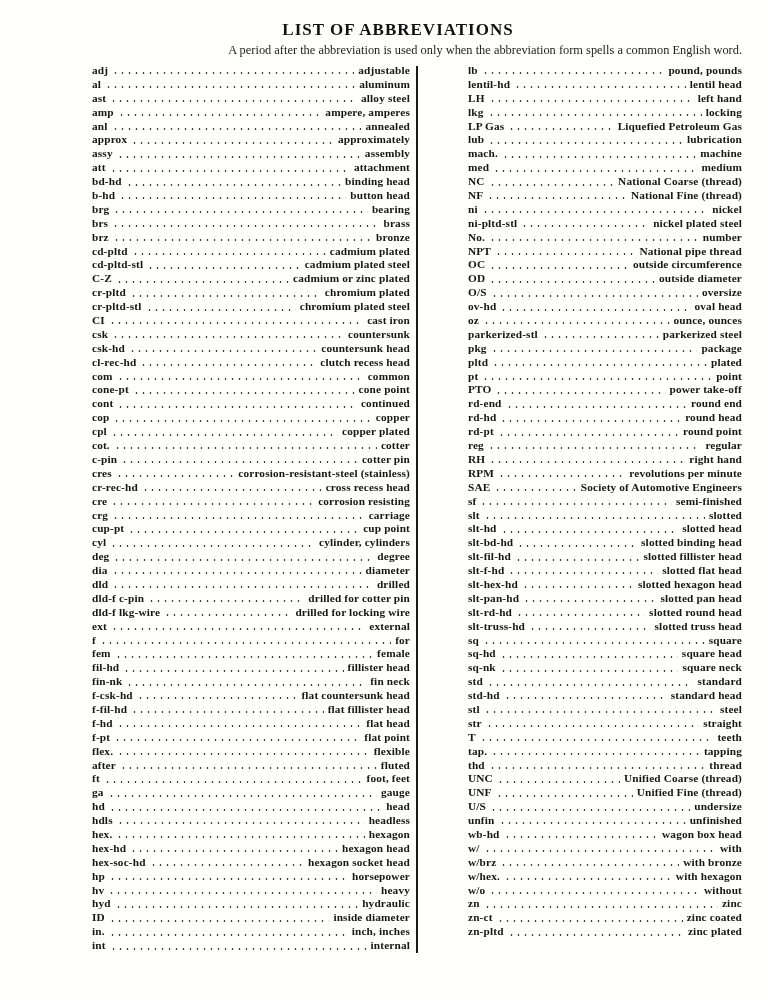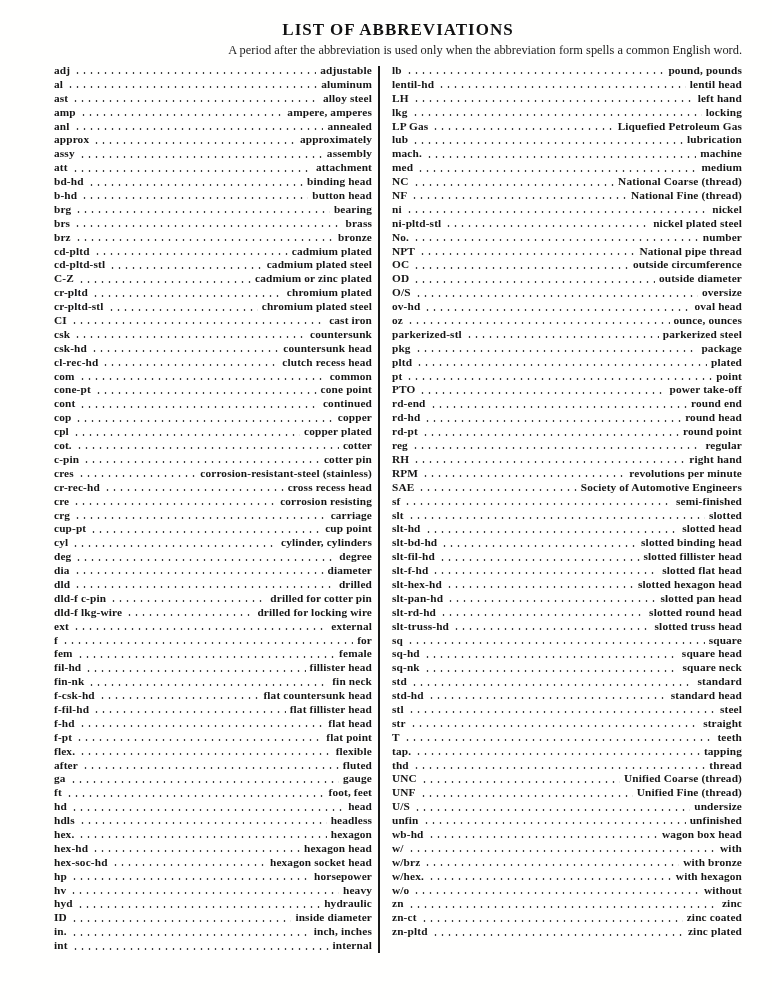--- a/index.html
+++ b/index.html
@@ -32,20 +32,21 @@
     font-size: 12.4px;
     font-weight: normal;
     color: #1c1c1c;
   }
   .columns {
     display: flex;
     align-items: stretch;
   }
   .col {
     display: block;
+    margin-left: 38px;
   }
   .col-left {
     width: 324px;
     padding-right: 6px;
     box-sizing: border-box;
   }
   .col-right {
     flex: 1;
     padding-left: 12px;
     box-sizing: border-box;
@@ -392,29 +393,29 @@
     <span class="meaning">flexible</span>
   </div>
 
   <div class="row">
     <span class="abbr">after</span>
     <span class="leader"></span>
     <span class="meaning">fluted</span>
   </div>
 
   <div class="row">
+    <span class="abbr">ft</span>
+    <span class="leader"></span>
+    <span class="meaning">foot, feet</span>
+  </div>
+
+  <div class="row">
     <span class="abbr">ga</span>
     <span class="leader"></span>
     <span class="meaning">gauge</span>
-  </div>
-
-  <div class="row">
-    <span class="abbr">ft</span>
-    <span class="leader"></span>
-    <span class="meaning">foot, feet</span>
   </div>
 
   <div class="row">
     <span class="abbr">hd</span>
     <span class="leader"></span>
     <span class="meaning">head</span>
   </div>
 
   <div class="row">
     <span class="abbr">hdls</span>

